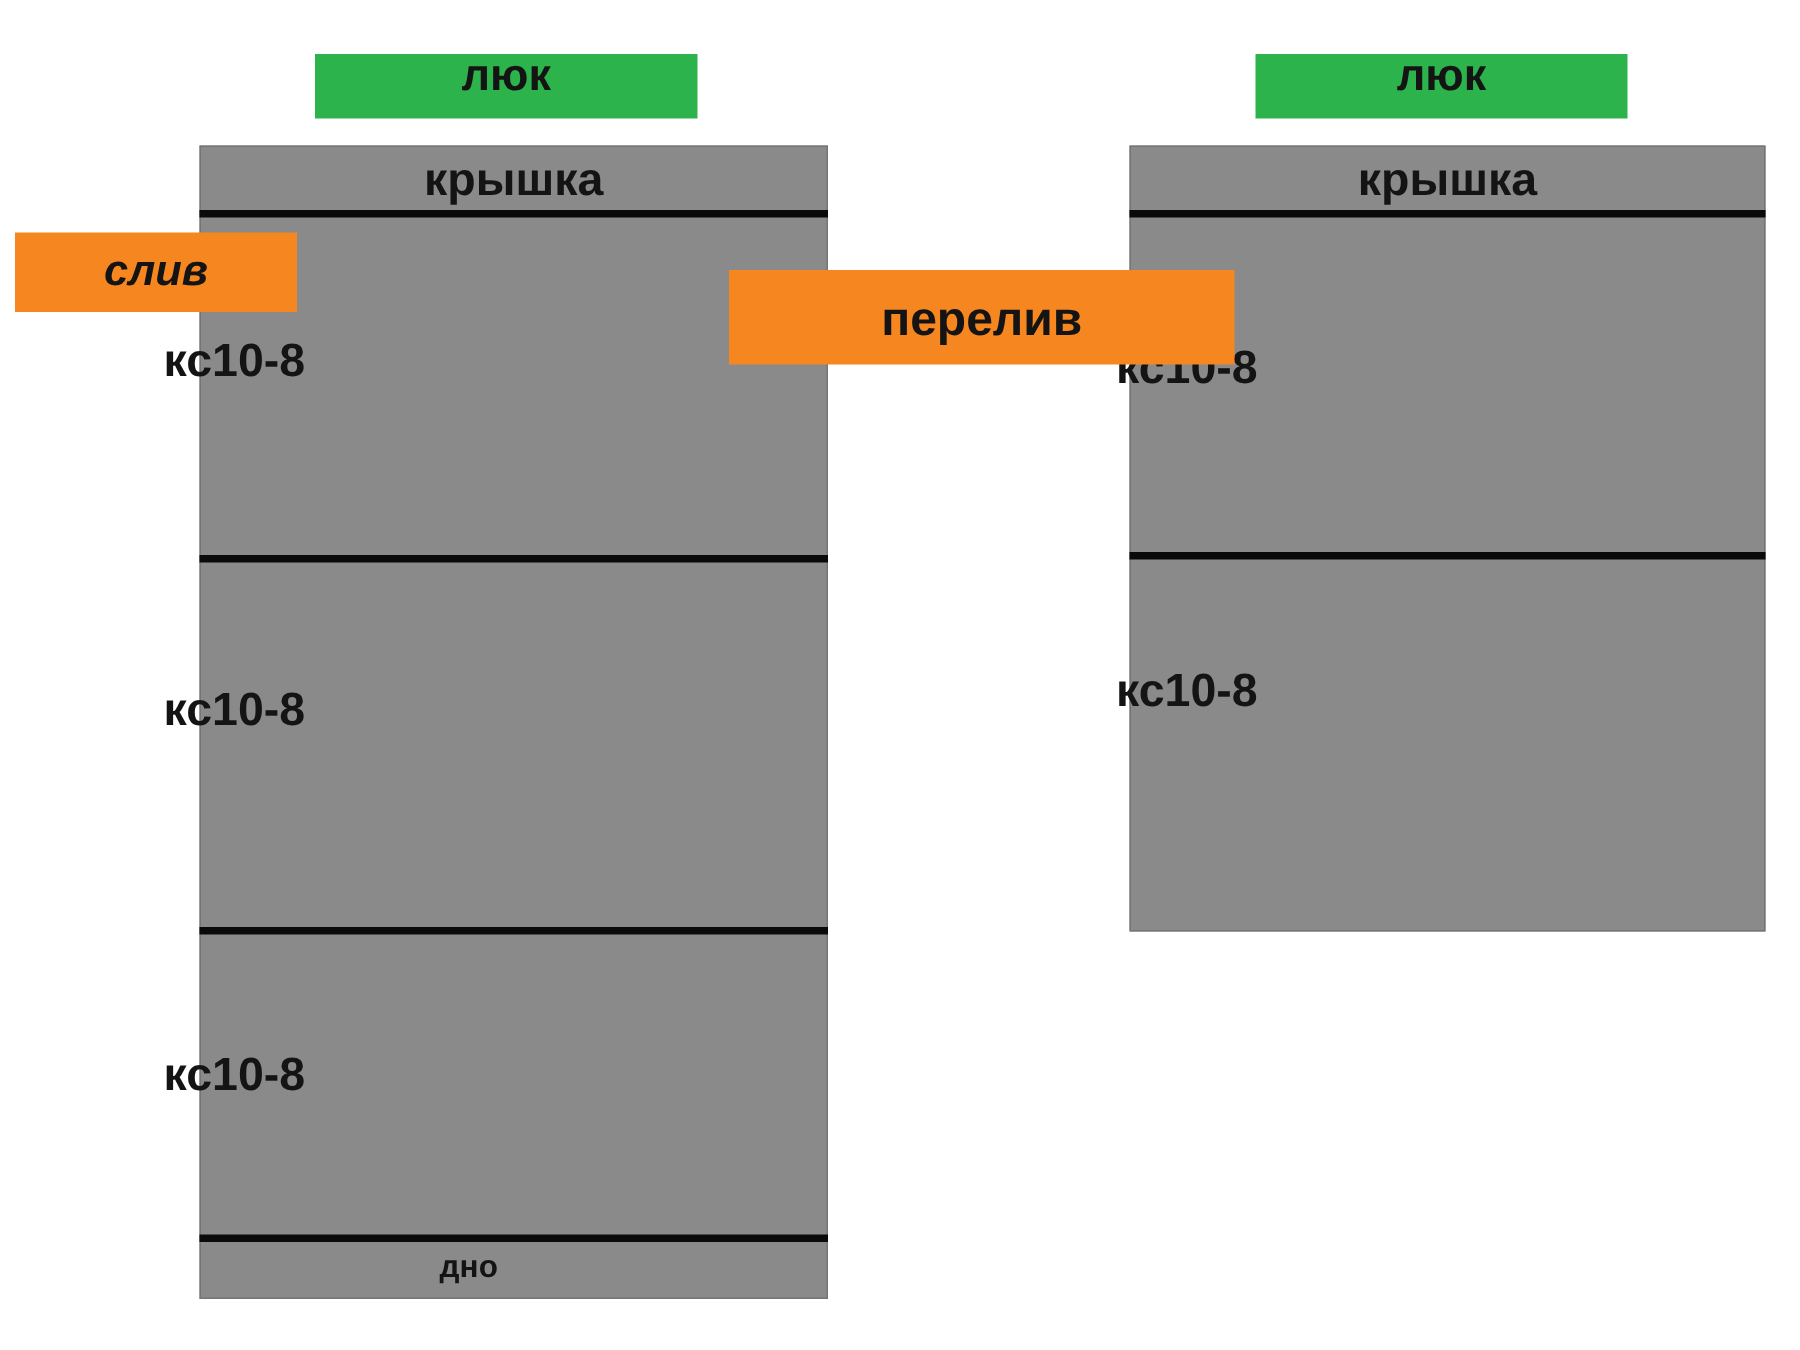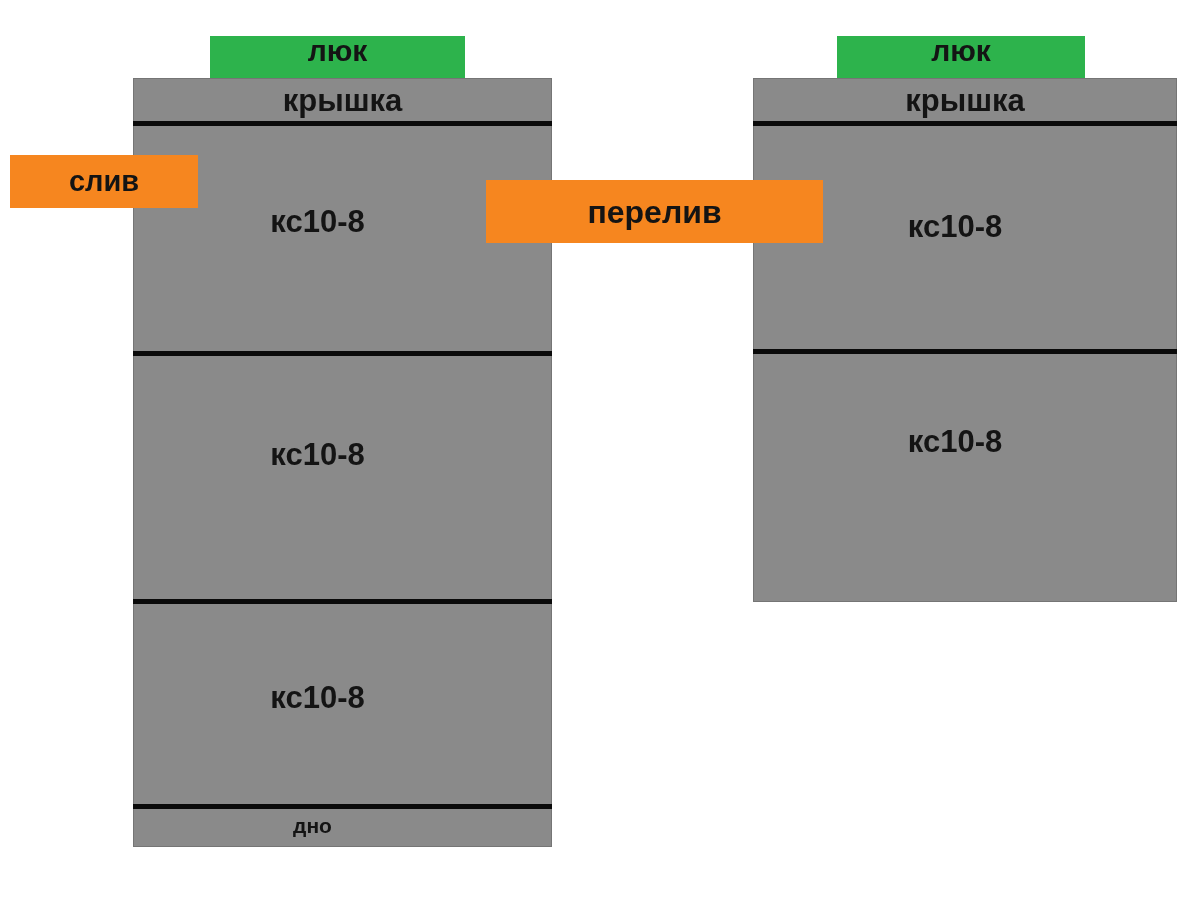--- a/index.html
+++ b/index.html
@@ -11,20 +11,21 @@
     font-family: "Liberation Sans", sans-serif;
     font-weight: bold;
     color: var(--text, #141414);
     overflow: hidden;
   }
   .tank {
     position: absolute;
     background: var(--gray, #8a8a8a);
     border: 1px solid #757575;
     box-sizing: border-box;
+    margin-top: 19px;
   }
   .tank-left  { left: 133px; top: 78px; width: 419px; height: 769px; }
   .tank-right { left: 753px; top: 78px; width: 424px; height: 524px; }
   .hatch {
     position: absolute;
     background: var(--green, #2db34c);
     display: flex; justify-content: center;
     font-size: 30px; line-height: 1;
   }
   .hatch-left  { left: 210px; top: 36px; width: 255px; height: 43px; }
@@ -33,37 +34,37 @@
     position: absolute; left: -1px; right: -1px; height: 5px;
     background: var(--black, #0a0a0a);
   }
   .cover-label {
     position: absolute; top: 0; left: 0; width: 100%; height: 42px;
     display: flex; align-items: center; justify-content: center;
     font-size: 31px; line-height: 1;
   }
   .ring-label {
     position: absolute; left: 0; width: 100%;
-    text-align: center; font-size: 31px; line-height: 1;
+    text-align: left; font-size: 31px; line-height: 1;
   }
   .shift-l { transform: translate(-25px, -50%); }
   .shift-r { transform: translate(-10px, -50%); }
   .bottom-label {
     position: absolute; left: 0; bottom: 2px; width: 100%; height: 38px;
     display: flex; align-items: center; justify-content: center;
     font-size: 21px; line-height: 1;
     transform: translateX(-30px);
   }
   .pipe-label {
     position: absolute;
     background: var(--orange, #f6861f);
     display: flex; align-items: center; justify-content: center;
     line-height: 1;
   }
-  .drain    { left: 10px;  top: 155px; width: 188px; height: 53px; font-size: 29px; }
+  .drain    { left: 10px;  top: 155px; width: 188px; height: 53px; font-size: 29px; font-style: italic; }
   .overflow { left: 486px; top: 180px; width: 337px; height: 63px; font-size: 32px; }
 </style>
 </head>
 <body>
 
 <div class="canvas">
 
   <div class="hatch hatch-left">
     <span>люк</span>
   </div>

